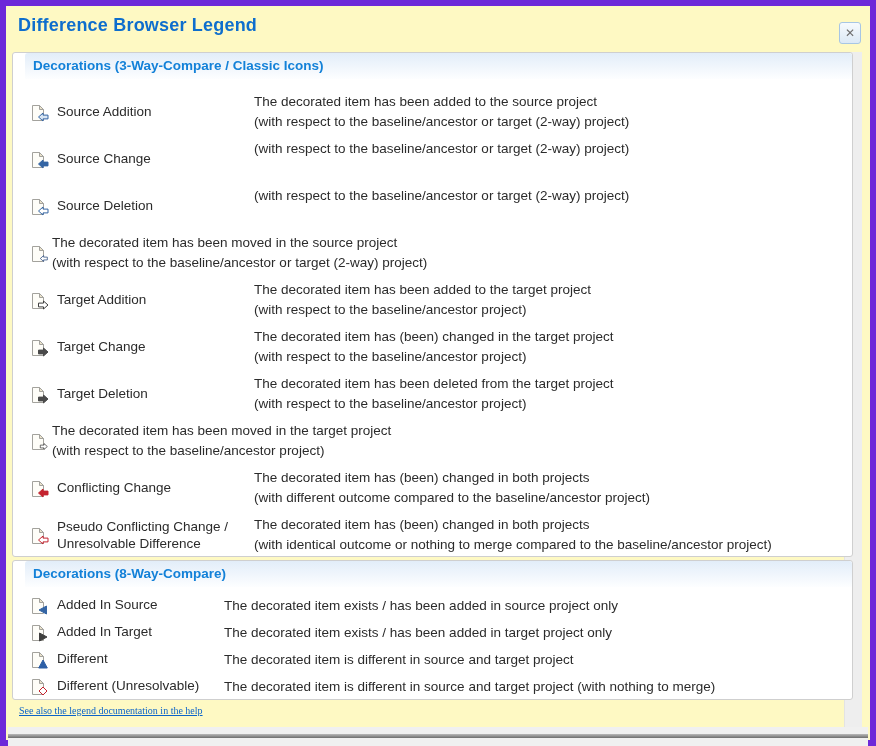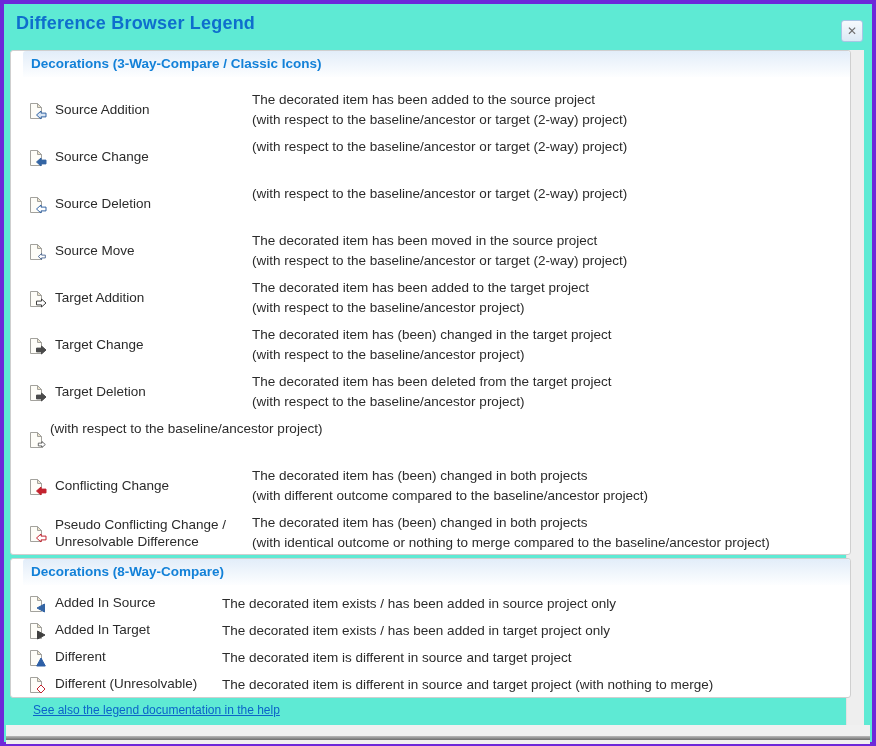--- a/index.html
+++ b/index.html
@@ -1,21 +1,21 @@
 <!DOCTYPE html>
 <html><head>
 <meta charset="utf-8">
 <style>
   html,body{margin:0;padding:0;}
   body{
     width:876px;height:746px;position:relative;overflow:hidden;
     font-family:"Liberation Sans", sans-serif;background:#fff;
   }
   .dialog{
-    position:absolute;inset:0;border:4px solid #6d28d9;background:#5eead4;
+    position:absolute;inset:0;border:6px solid #6d28d9;background:#fef9c3;
     box-sizing:border-box;
   }
   .title{
     position:absolute;left:12px;top:9px;
     font-size:18px;font-weight:bold;color:#0e6ecd;letter-spacing:.2px;
   }
   .close-btn{
     position:absolute;right:9px;top:16px;width:22px;height:22px;
     border:1px solid #a7c6e4;border-radius:3px;
     background:linear-gradient(#f6fafd,#dce9f5);
@@ -48,22 +48,22 @@
   .cell-label{
     width:197px;flex:none;display:flex;align-items:center;
     font-size:13.5px;color:#2b2b2b;padding-left:5px;line-height:1.25;
   }
   .row.compact .cell-label{width:167px;}
   .cell-desc{
     flex:1;font-size:13.5px;color:#2b2b2b;line-height:20px;padding-top:3px;
   }
   .row.compact .cell-desc{display:flex;align-items:center;padding-top:0;line-height:normal;}
   .footer-link{
-    position:absolute;left:29px;top:699px;
-    font-size:12px;color:#0b63c9;text-decoration:underline;cursor:pointer;
+    position:absolute;left:13px;top:699px;
+    font-size:10px;color:#0b63c9;text-decoration:underline;cursor:pointer;font-family:Liberation Serif, serif;
   }
   .footer-strip{
     position:absolute;left:2px;right:2px;top:721px;height:19px;background:#f0f0f0;
   }
   .bottom-edge{
     position:absolute;left:2px;right:2px;bottom:2px;height:4px;
     background:linear-gradient(#b9b9b9,#6d6d6d);
   }
   svg.li{display:block;}
 </style>
@@ -132,21 +132,20 @@
         <div class="row">
           <span class="cell-icon">
             <svg class="li" width="19" height="18" viewBox="0 0 19 18">
               <path d="M2.5 1.5 L9.5 1.5 L13.5 5.5 L13.5 16.5 L2.5 16.5 Z" fill="#fefdf8" stroke="#a3a29d"></path>
               <path d="M9.5 1.5 L9.5 5.5 L13.5 5.5 Z" fill="#ebe3cb" stroke="#a3a29d"></path>
               <g transform="translate(10.3,10.2) scale(0.74)">
                 <polygon points="0,4.5 4.5,0.5 4.5,2.6 9.5,2.6 9.5,6.4 4.5,6.4 4.5,8.5" fill="#ffffff" stroke="#26477c" stroke-width="1"></polygon>
               </g>
             </svg>
           </span>
-          <span class="cell-label">Source Move</span>
           <div class="cell-desc">
             <div>The decorated item has been moved in the source project</div>
             <div>(with respect to the baseline/ancestor or target (2-way) project)</div>
           </div>
         </div>
         <div class="row">
           <span class="cell-icon">
             <svg class="li" width="19" height="18" viewBox="0 0 19 18">
               <path d="M2.5 1.5 L9.5 1.5 L13.5 5.5 L13.5 16.5 L2.5 16.5 Z" fill="#fefdf8" stroke="#a3a29d"></path>
               <path d="M9.5 1.5 L9.5 5.5 L13.5 5.5 Z" fill="#ebe3cb" stroke="#a3a29d"></path>
@@ -197,20 +196,21 @@
           <span class="cell-icon">
             <svg class="li" width="19" height="18" viewBox="0 0 19 18">
               <path d="M2.5 1.5 L9.5 1.5 L13.5 5.5 L13.5 16.5 L2.5 16.5 Z" fill="#fefdf8" stroke="#a3a29d"></path>
               <path d="M9.5 1.5 L9.5 5.5 L13.5 5.5 Z" fill="#ebe3cb" stroke="#a3a29d"></path>
               <g transform="translate(10.3,10.2) scale(0.74)">
                 <polygon points="9.5,4.5 5,0.5 5,2.6 0,2.6 0,6.4 5,6.4 5,8.5" fill="#ffffff" stroke="#3f3f3f" stroke-width="1"></polygon>
               </g>
             </svg>
           </span>
           <div class="cell-desc">
+            <div>The decorated item has been moved in the target project</div>
             <div>(with respect to the baseline/ancestor project)</div>
           </div>
         </div>
         <div class="row">
           <span class="cell-icon">
             <svg class="li" width="19" height="18" viewBox="0 0 19 18">
               <path d="M2.5 1.5 L9.5 1.5 L13.5 5.5 L13.5 16.5 L2.5 16.5 Z" fill="#fefdf8" stroke="#a3a29d"></path>
               <path d="M9.5 1.5 L9.5 5.5 L13.5 5.5 Z" fill="#ebe3cb" stroke="#a3a29d"></path>
               <g transform="translate(8.5,8.5)">
                 <polygon points="0,4.5 4.5,0.5 4.5,2.6 9.5,2.6 9.5,6.4 4.5,6.4 4.5,8.5" fill="#c4232f" stroke="#c4232f" stroke-width="1"></polygon>

